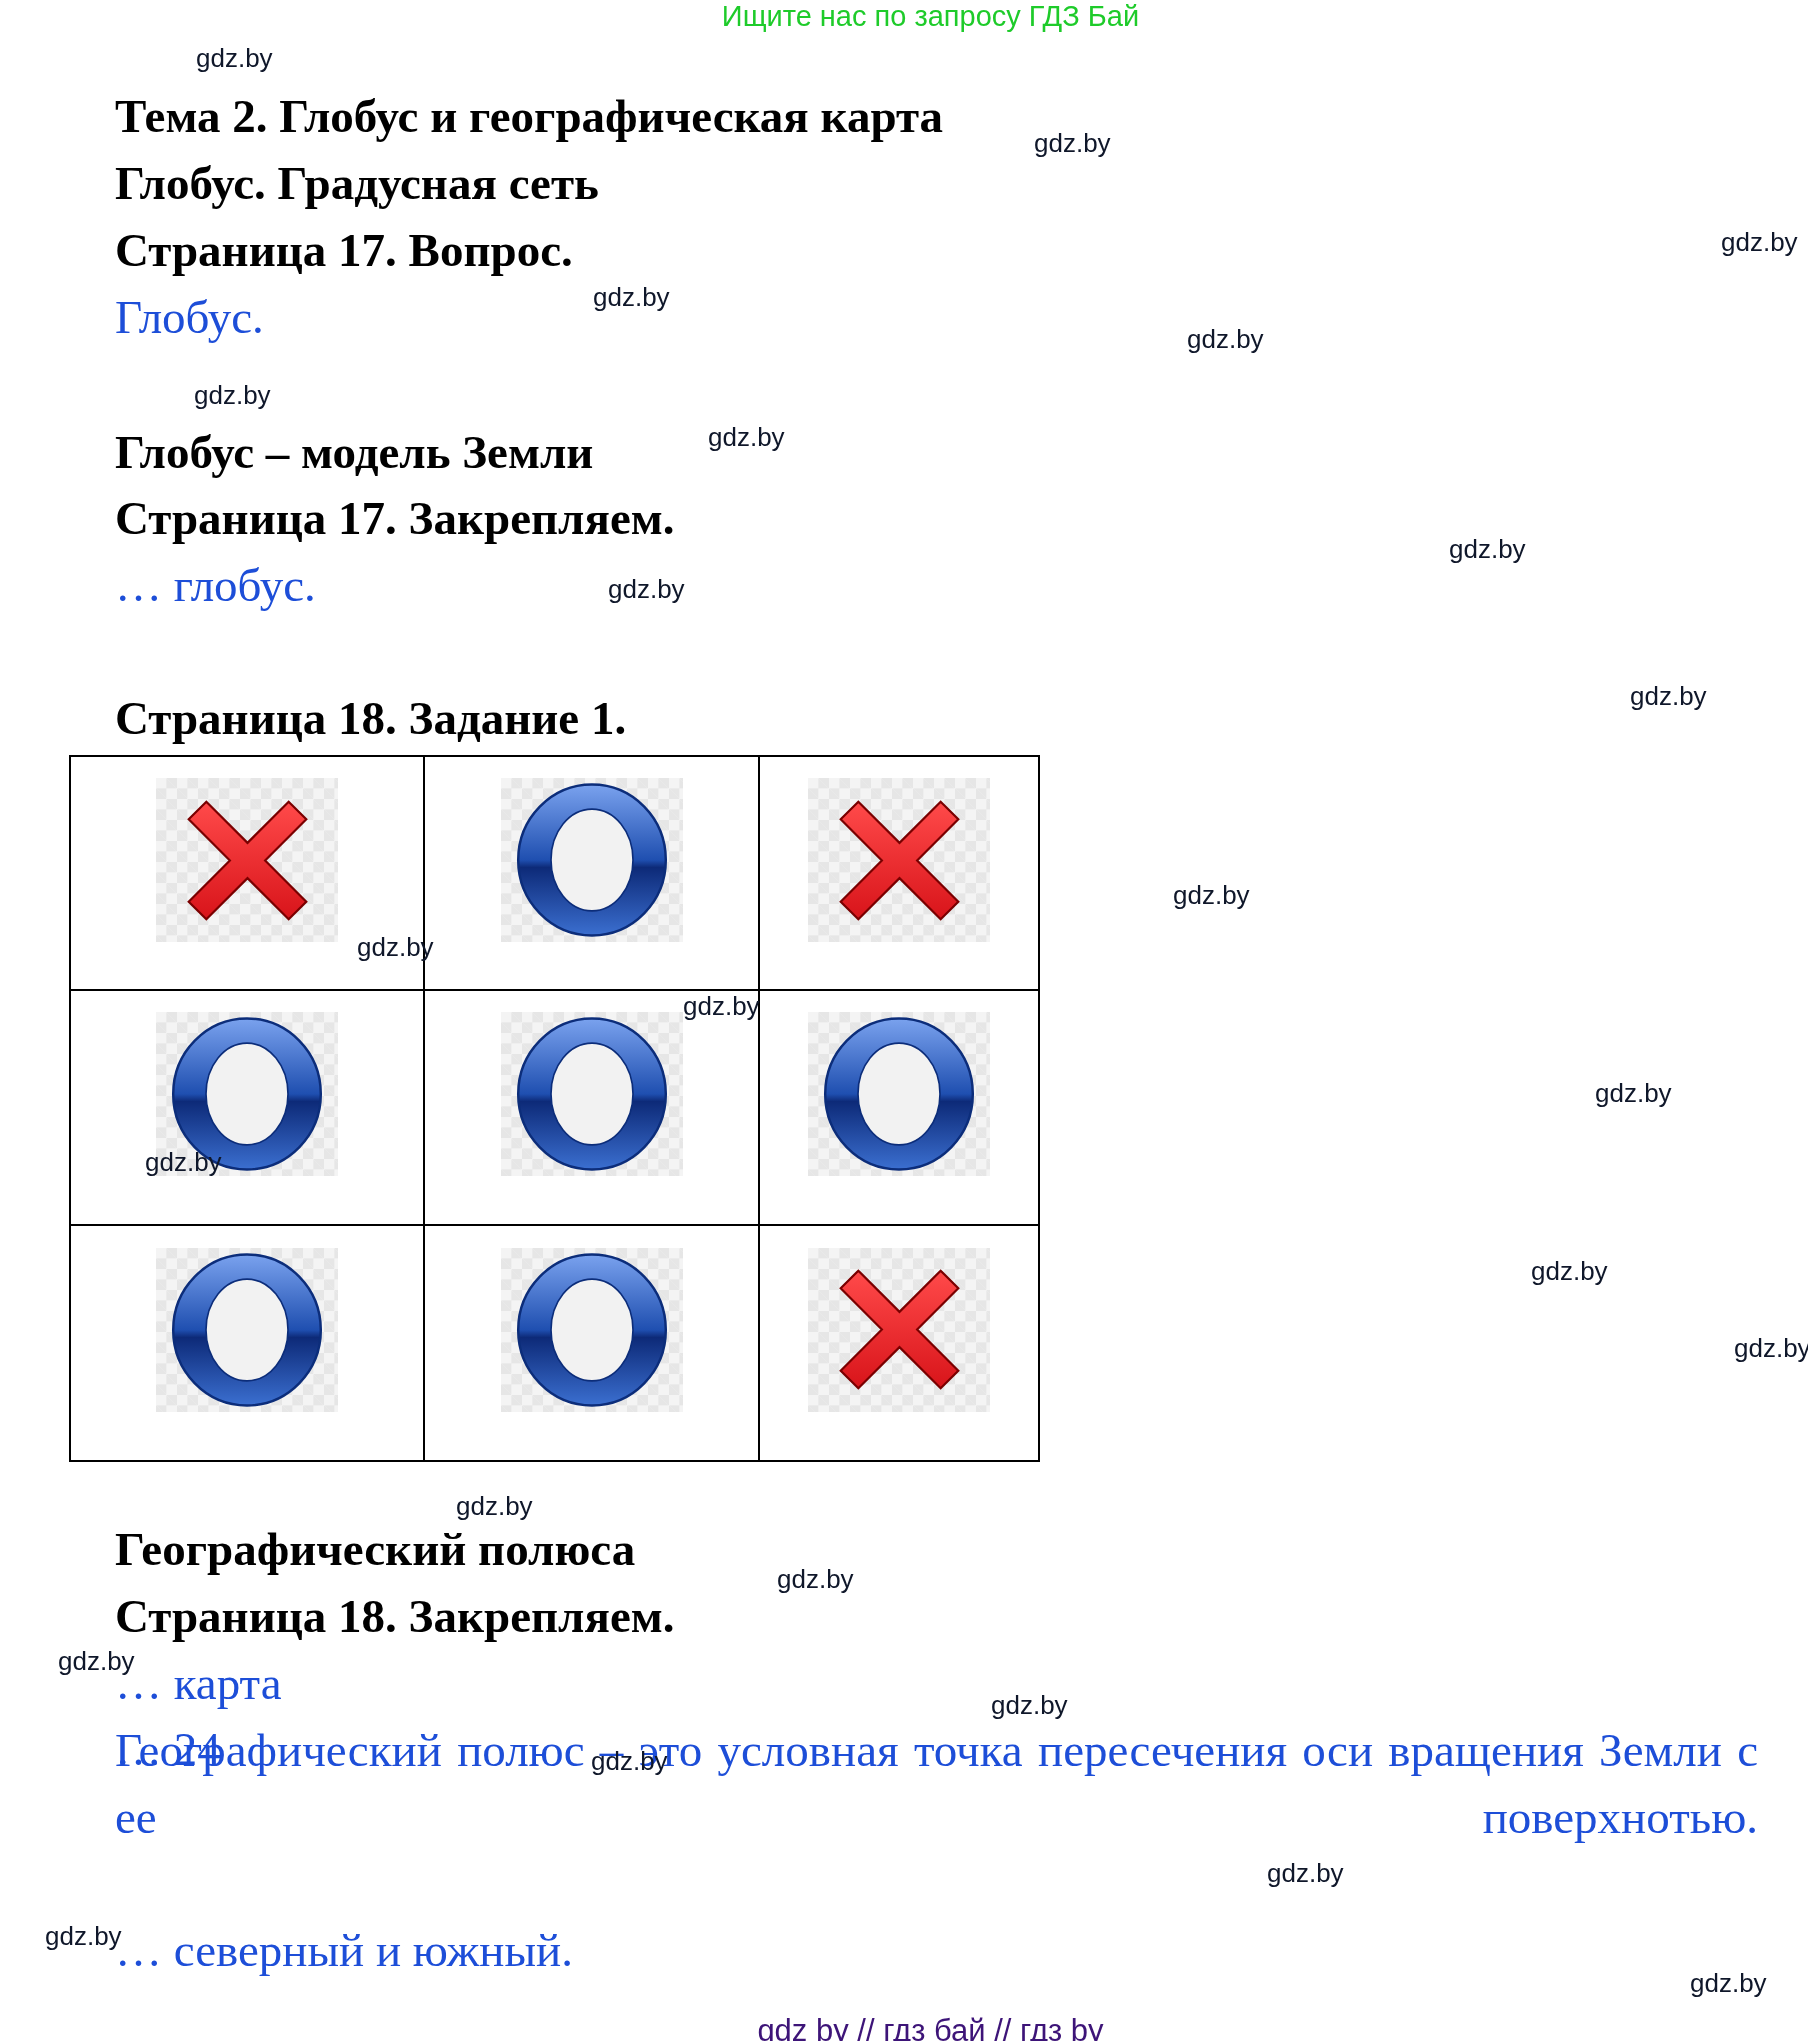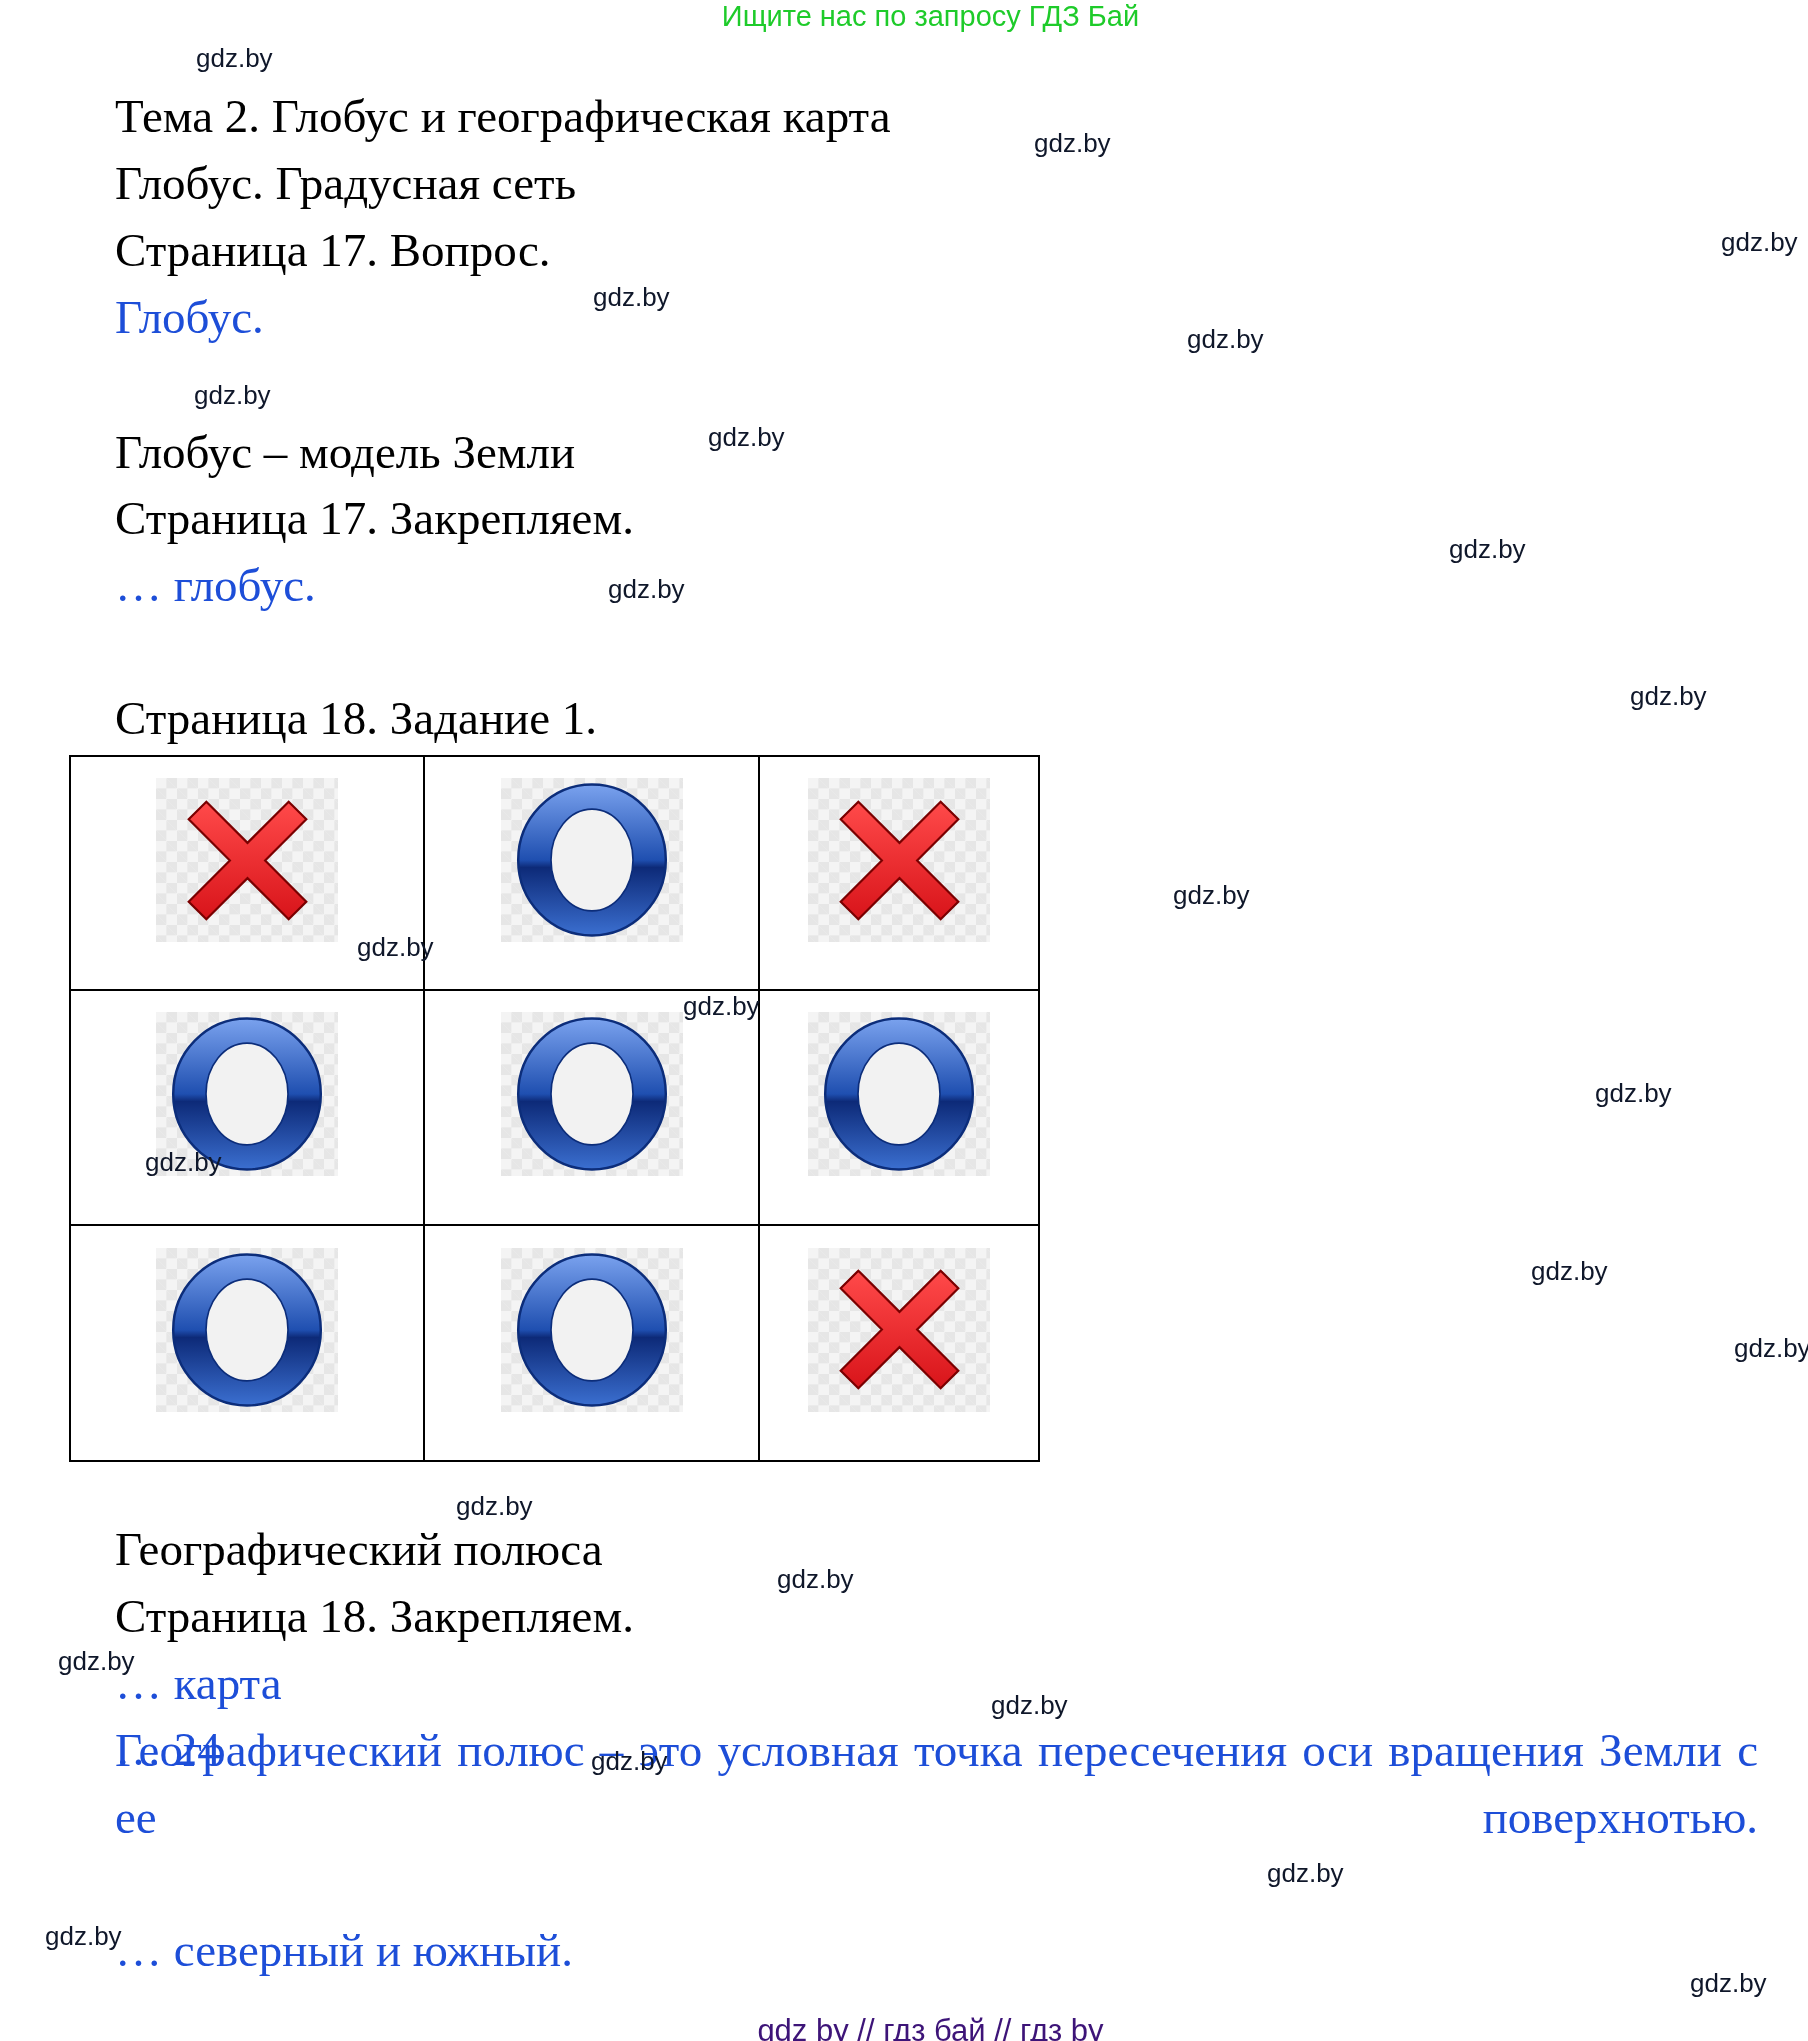--- a/index.html
+++ b/index.html
@@ -1,19 +1,19 @@
 <!DOCTYPE html>
 <html style="font-size:14px"><head>
   <meta charset="utf-8">
   <style>
     html, body { margin: 0; padding: 0; background: #ffffff; }
     body { width: 1809px; height: 2042px; position: relative; overflow: hidden; }
     .abs { position: absolute; white-space: nowrap; margin-left: 26px; }
     .promo { font-family: "Liberation Sans", sans-serif; font-size: 29px; color: #1ecb2a; left: 0; width: 1809px; text-align: center; top: 0; }
-    .head { font-family: "Liberation Serif", serif; font-weight: normal; font-size: 47px; color: #000; left: 89px; line-height: 1; }
+    .head { font-family: "Liberation Serif", serif; font-weight: bold; font-size: 47px; color: #000; left: 89px; line-height: 1; }
     .body-text { font-family: "Liberation Serif", serif; font-size: 47px; color: #1d4ed8; line-height: 1; }
     .wm { font-family: "Liberation Sans", sans-serif; font-size: 26px; color: #0f172a; }
     .footer { font-family: "Liberation Sans", sans-serif; font-size: 31px; color: #3d1478; left: 0; width: 1809px; text-align: center; top: 2013px; }
     .para { left: 89px; width: 1643px; white-space: normal; text-align: justify; text-align-last: justify; }
 
     .grid { position: absolute; left: 69px; top: 755px; width: 971px; height: 707px; border: 2.6px solid #000; box-sizing: border-box;
             display: grid; grid-template-columns: 354px 335px 1fr; grid-template-rows: 1fr 1fr 1fr; }
     .cell { border-right: 2.6px solid #000; border-bottom: 2.6px solid #000; display: flex; align-items: center; justify-content: center; position: relative; }
     .cell:nth-child(3n) { border-right: none; }
     .cell:nth-child(n+7) { border-bottom: none; }

